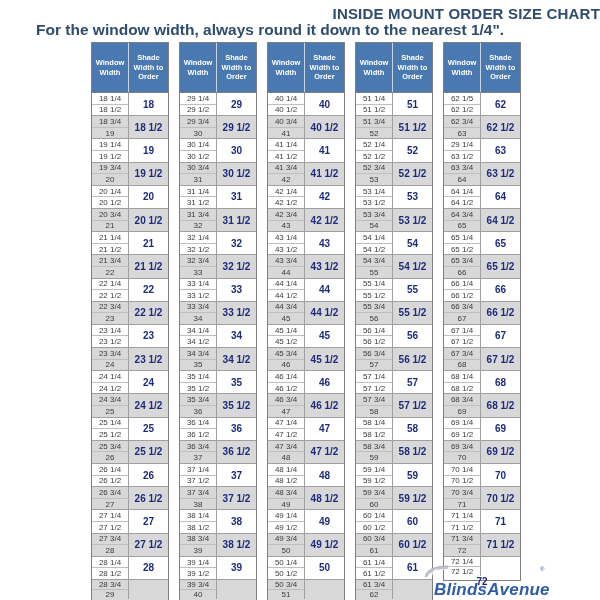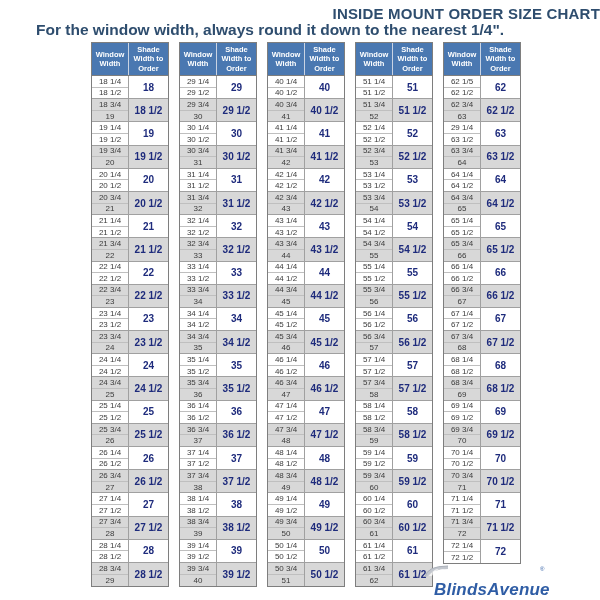--- a/index.html
+++ b/index.html
@@ -32,33 +32,33 @@
   }
   .table-wrap{
     position:absolute;left:91px;top:42px;
     display:flex;gap:10px;align-items:flex-start;
   }
   .pair{
     border:1px solid var(--outer-border);
     background:#ffffff;
   }
   .pair-header{
-    display:flex;height:33px;background:var(--header-bg);
+    display:flex;height:50px;background:var(--header-bg);
     border-bottom:1px solid var(--outer-border);
   }
   .hcell{
     color:var(--header-text);font-weight:bold;font-size:7.5px;line-height:1.25;
     display:flex;align-items:center;justify-content:center;text-align:center;
   }
   .hcell.win{width:37px;border-right:1px solid #c9d3e3;}
   .hcell.shade{width:39px;}
   .group{
     display:flex;height:23.2px;border-bottom:1px solid var(--border);
   }
-  .group:last-child{border-bottom:none;}
+  .group:last-child{border-bottom:none;flex-direction:column;}
   .group.gray{background:var(--row-gray);}
   .group.white{background:var(--row-white);}
   .wcol{
     width:37px;display:flex;flex-direction:column;border-right:1px solid var(--border);
   }
   .wcell{
     flex:1;display:flex;align-items:center;justify-content:center;
     font-size:8px;color:var(--window-text);white-space:nowrap;
   }
   .wcell.first{border-bottom:1px solid var(--border-light);}

